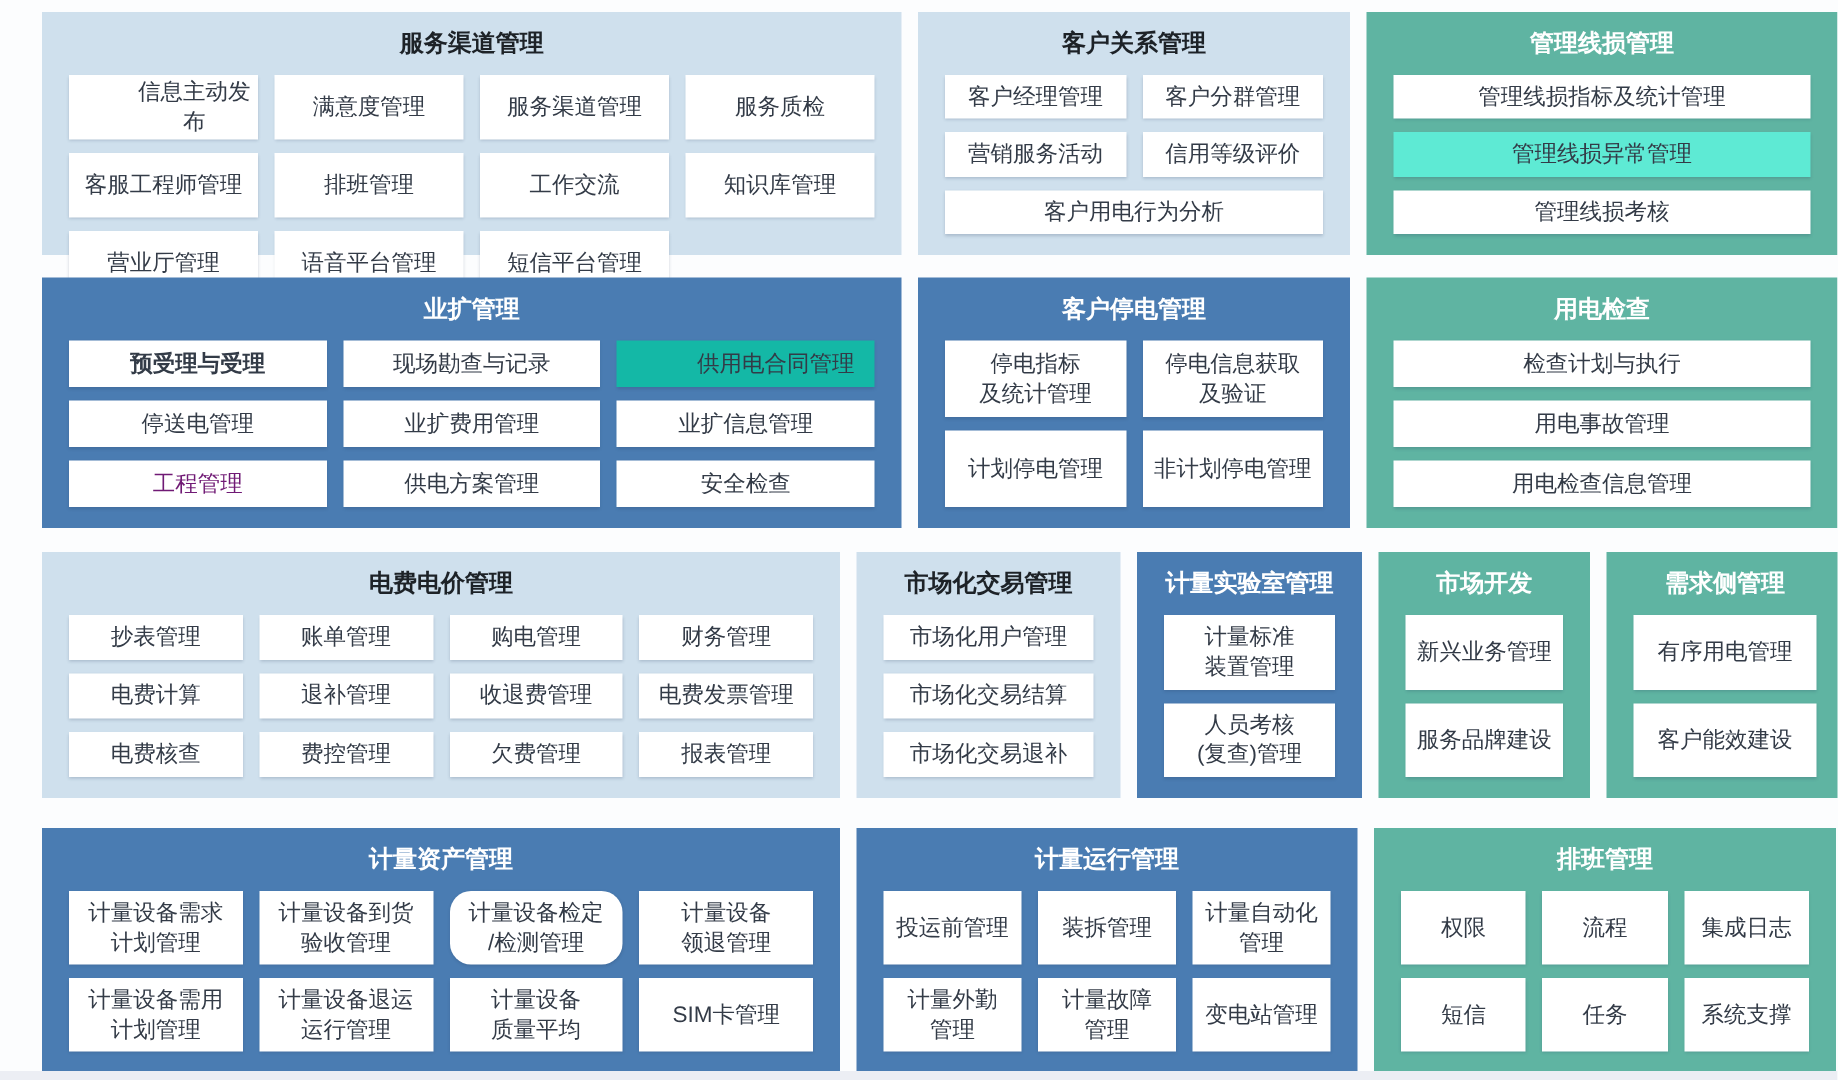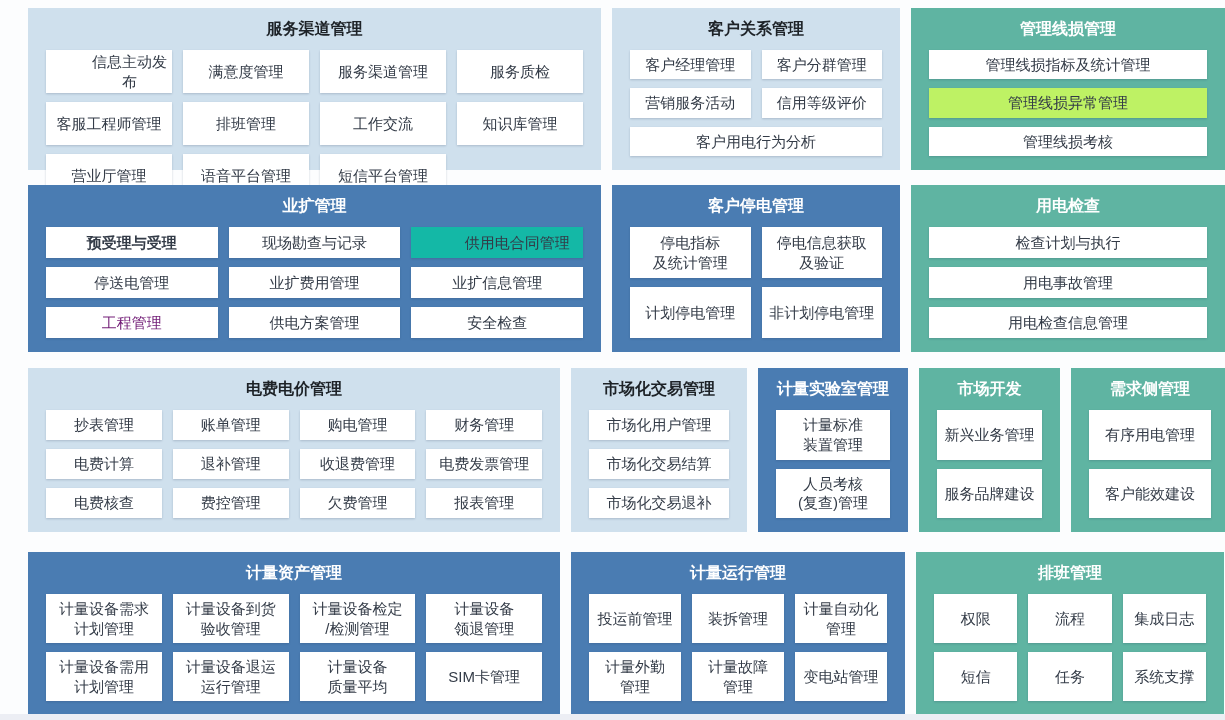--- a/index.html
+++ b/index.html
@@ -81,21 +81,21 @@
           <div class="item" style="color: rgb(51, 59, 71); background: rgb(255, 255, 255);">客户分群管理</div>
           <div class="item" style="color: rgb(51, 59, 71); background: rgb(255, 255, 255);">营销服务活动</div>
           <div class="item" style="color: rgb(51, 59, 71); background: rgb(255, 255, 255);">信用等级评价</div>
           <div class="item" style="color: rgb(51, 59, 71); background: rgb(255, 255, 255); grid-column: span 2;">客户用电行为分析</div>
         </div>
       </div>
       <div class="card" style="width: 314px; background: rgb(95, 180, 162);">
         <div class="card-title" style="color: rgb(255, 255, 255);">管理线损管理</div>
         <div class="card-grid" style="grid-template-columns: repeat(1, 1fr);">
           <div class="item" style="color: rgb(51, 59, 71); background: rgb(255, 255, 255);">管理线损指标及统计管理</div>
-          <div class="item" style="color: rgb(51, 59, 71); background: #bef264;">管理线损异常管理</div>
+          <div class="item" style="color: rgb(51, 59, 71); background: #5eead4;">管理线损异常管理</div>
           <div class="item" style="color: rgb(51, 59, 71); background: rgb(255, 255, 255);">管理线损考核</div>
         </div>
       </div>
     </div>
     <div class="row" style="height: 167px;">
       <div class="card" style="width: 573px; background: rgb(74, 124, 178);">
         <div class="card-title" style="color: rgb(255, 255, 255);">业扩管理</div>
         <div class="card-grid" style="grid-template-columns: repeat(3, 1fr);">
           <div class="item" style="color: rgb(51, 59, 71); background: rgb(255, 255, 255); font-weight: bold;">预受理与受理</div>
           <div class="item" style="color: rgb(51, 59, 71); background: rgb(255, 255, 255);">现场勘查与记录</div>
@@ -179,21 +179,21 @@
       </div>
     </div>
     <div class="row" style="height: 163px;">
       <div class="card" style="width: 532px; background: rgb(74, 124, 178);">
         <div class="card-title" style="color: rgb(255, 255, 255);">计量资产管理</div>
         <div class="card-grid" style="grid-template-columns: repeat(4, 1fr);">
           <div class="item" style="color: rgb(51, 59, 71); background: rgb(255, 255, 255);">计量设备需求
 计划管理</div>
           <div class="item" style="color: rgb(51, 59, 71); background: rgb(255, 255, 255);">计量设备到货
 验收管理</div>
-          <div class="item" style="color: rgb(51, 59, 71); background: rgb(255, 255, 255);">计量设备检定
+          <div class="item" style="color: rgb(51, 59, 71); background: rgb(255, 255, 255); border-radius: 14px;">计量设备检定
 /检测管理</div>
           <div class="item" style="color: rgb(51, 59, 71); background: rgb(255, 255, 255);">计量设备
 领退管理</div>
           <div class="item" style="color: rgb(51, 59, 71); background: rgb(255, 255, 255);">计量设备需用
 计划管理</div>
           <div class="item" style="color: rgb(51, 59, 71); background: rgb(255, 255, 255);">计量设备退运
 运行管理</div>
           <div class="item" style="color: rgb(51, 59, 71); background: rgb(255, 255, 255);">计量设备
 质量平均</div>
           <div class="item" style="color: rgb(51, 59, 71); background: rgb(255, 255, 255);">SIM卡管理</div>

